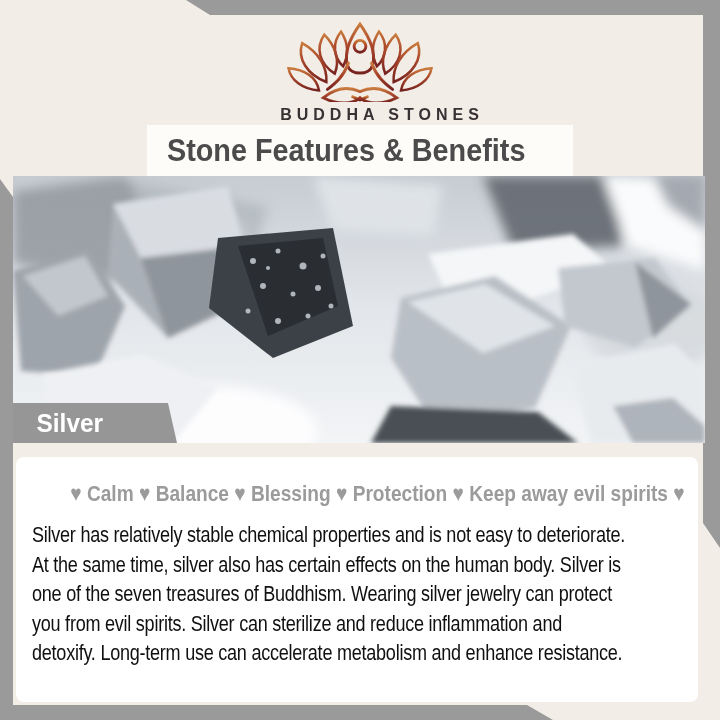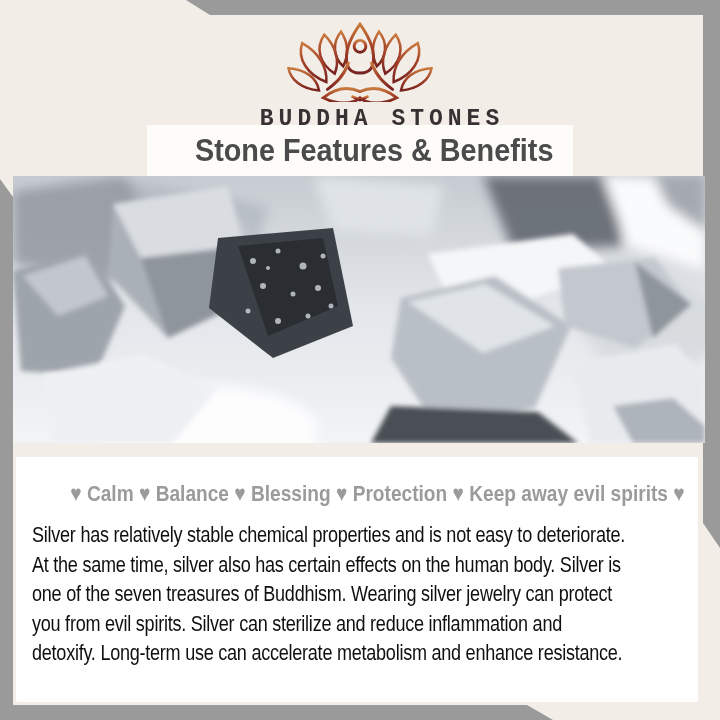--- a/index.html
+++ b/index.html
@@ -9,27 +9,27 @@
     font-family:"Liberation Sans", sans-serif;
   }
   
   .ribbon{position:absolute;inset:0;background:#9a9a9a;}
   .ribbon.tr{clip-path:polygon(186px 0,720px 0,720px 548px,703px 523px,703px 15px,210px 15px);}
   .ribbon.bl{clip-path:polygon(0 179px,13px 197px,13px 705px,527px 705px,553px 720px,0 720px);}
   
   .brand{position:absolute;left:0;top:20px;width:720px;text-align:center;}
   .brand svg{display:block;margin:0 auto;}
   .brand-name{
-    margin-top:4px;font-family:Liberation Mono, monospace;font-weight:600;
-    font-size:23px;letter-spacing:5px;color:#373133;margin-left:44px;
+    margin-top:4px;font-family:Liberation Sans, sans-serif;font-weight:600;
+    font-size:16px;letter-spacing:5px;color:#373133;margin-left:44px;
   }
   
   .banner{
     position:absolute;left:147px;top:125px;width:426px;height:51px;
-    background:#fdfcf9;display:flex;align-items:center;justify-content:flex-end;
+    background:#fdfcf9;display:flex;align-items:center;justify-content:flex-start;
   }
   .banner-text{
     display:inline-block;font-weight:bold;font-size:32px;color:#4b4b4b;
     white-space:nowrap;transform:scaleX(.9);transform-origin:center;
   }
   
   .photo{position:absolute;left:13px;top:176px;width:692px;height:267px;overflow:hidden;}
   .photo svg{display:block;}
   .stone-tag{
     position:absolute;left:0;top:227px;width:170px;height:40px;
@@ -37,21 +37,21 @@
     clip-path:polygon(0 0,155px 0,164px 40px,0 40px);
     display:flex;align-items:center;
   }
   .stone-tag span{
     display:inline-block;padding-left:25px;color:#ffffff;font-weight:bold;
     font-size:26px;transform:scaleX(.94);transform-origin:left;
   }
   
   .card{
     position:absolute;left:16px;top:457px;width:682px;height:245px;
-    background:#ffffff;border-radius:2px;
+    background:#ffffff;border-radius:8px;
   }
   .benefits{
     margin-top:24px;text-align:center;white-space:nowrap;
   }
   .benefits span{
     display:inline-block;font-weight:bold;font-size:22.5px;color:#9b9b9b;
     transform:scaleX(.85);transform-origin:center;
   }
   .description{margin:13px 8px 0 16px;}
   .description div{
@@ -171,20 +171,23 @@
       <polygon points="388,122 482,100 558,150 522,232 420,247 378,182" fill="#b9bfc6"></polygon>
       <polygon points="395,126 472,108 542,150 470,177" fill="#e0e4e8"></polygon>
       <polygon points="378,230 525,236 565,267 358,267" fill="#4a4f55"></polygon>
 
       <polygon points="545,92 642,82 678,130 622,172 552,150" fill="#c3c8cf"></polygon>
       <polygon points="622,86 678,128 640,162" fill="#8f959c"></polygon>
       <polygon points="558,188 662,168 692,200 692,267 578,267" fill="#e8ebee"></polygon>
       <polygon points="600,230 660,222 692,250 692,267 620,267" fill="#aeb4bb"></polygon>
     </g>
   </svg>
+  <div class="stone-tag">
+    <span>Silver</span>
+  </div>
 </div>
 
 <div class="card">
   <div class="benefits">
     <span>♥ Calm ♥ Balance ♥ Blessing ♥ Protection ♥ Keep away evil spirits ♥</span>
   </div>
   <div class="description">
     <div>Silver has relatively stable chemical properties and is not easy to deteriorate.</div>
     <div>At the same time, silver also has certain effects on the human body. Silver is</div>
     <div>one of the seven treasures of Buddhism. Wearing silver jewelry can protect</div>

